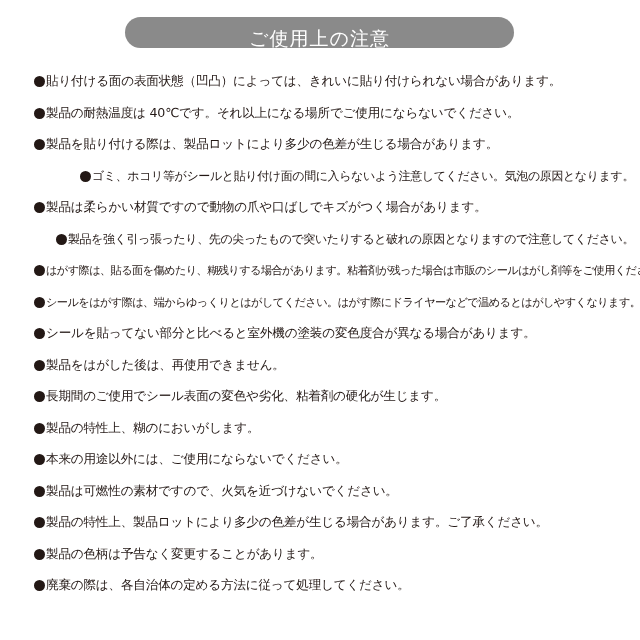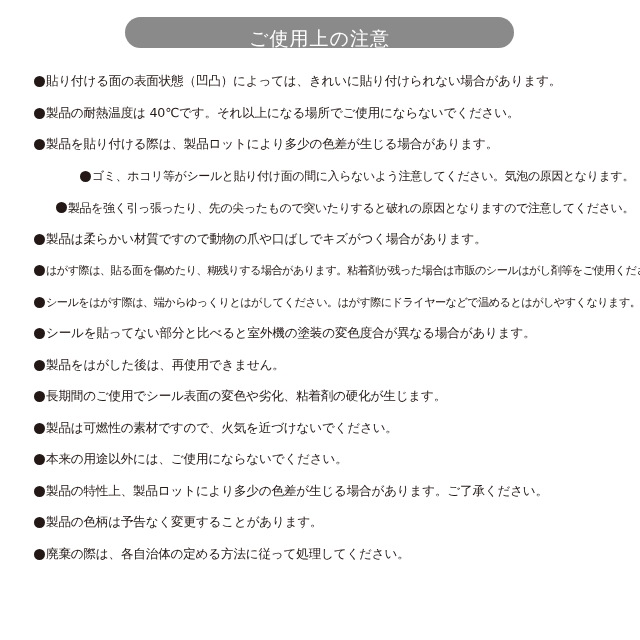--- a/index.html
+++ b/index.html
@@ -87,27 +87,27 @@
       <span>製品の耐熱温度は 40℃です。それ以上になる場所でご使用にならないでください。</span>
     </li>
   <li class="note">
       <span class="bullet"></span>
       <span>製品を貼り付ける際は、製品ロットにより多少の色差が生じる場合があります。</span>
     </li>
   <li class="note medium">
       <span class="bullet"></span>
       <span>ゴミ、ホコリ等がシールと貼り付け面の間に入らないよう注意してください。気泡の原因となります。</span>
     </li>
+  <li class="note">
+      <span class="bullet"></span>
+      <span>製品は柔らかい材質ですので動物の爪や口ばしでキズがつく場合があります。</span>
+    </li>
   <li class="note medium">
       <span class="bullet"></span>
       <span>製品を強く引っ張ったり、先の尖ったもので突いたりすると破れの原因となりますので注意してください。</span>
-    </li>
-  <li class="note">
-      <span class="bullet"></span>
-      <span>製品は柔らかい材質ですので動物の爪や口ばしでキズがつく場合があります。</span>
     </li>
   <li class="note small">
       <span class="bullet"></span>
       <span>はがす際は、貼る面を傷めたり、糊残りする場合があります。粘着剤が残った場合は市販のシールはがし剤等をご使用ください。</span>
     </li>
   <li class="note small">
       <span class="bullet"></span>
       <span>シールをはがす際は、端からゆっくりとはがしてください。はがす際にドライヤーなどで温めるとはがしやすくなります。</span>
     </li>
   <li class="note">
@@ -117,25 +117,29 @@
   <li class="note">
       <span class="bullet"></span>
       <span>製品をはがした後は、再使用できません。</span>
     </li>
   <li class="note">
       <span class="bullet"></span>
       <span>長期間のご使用でシール表面の変色や劣化、粘着剤の硬化が生じます。</span>
     </li>
   <li class="note">
       <span class="bullet"></span>
-      <span>製品は可燃性の素材ですので、火気を近づけないでください。</span>
+      <span>製品の特性上、糊のにおいがします。</span>
     </li>
   <li class="note">
       <span class="bullet"></span>
       <span>本来の用途以外には、ご使用にならないでください。</span>
+    </li>
+  <li class="note">
+      <span class="bullet"></span>
+      <span>製品は可燃性の素材ですので、火気を近づけないでください。</span>
     </li>
   <li class="note">
       <span class="bullet"></span>
       <span>製品の特性上、製品ロットにより多少の色差が生じる場合があります。ご了承ください。</span>
     </li>
   <li class="note">
       <span class="bullet"></span>
       <span>製品の色柄は予告なく変更することがあります。</span>
     </li>
   <li class="note">

